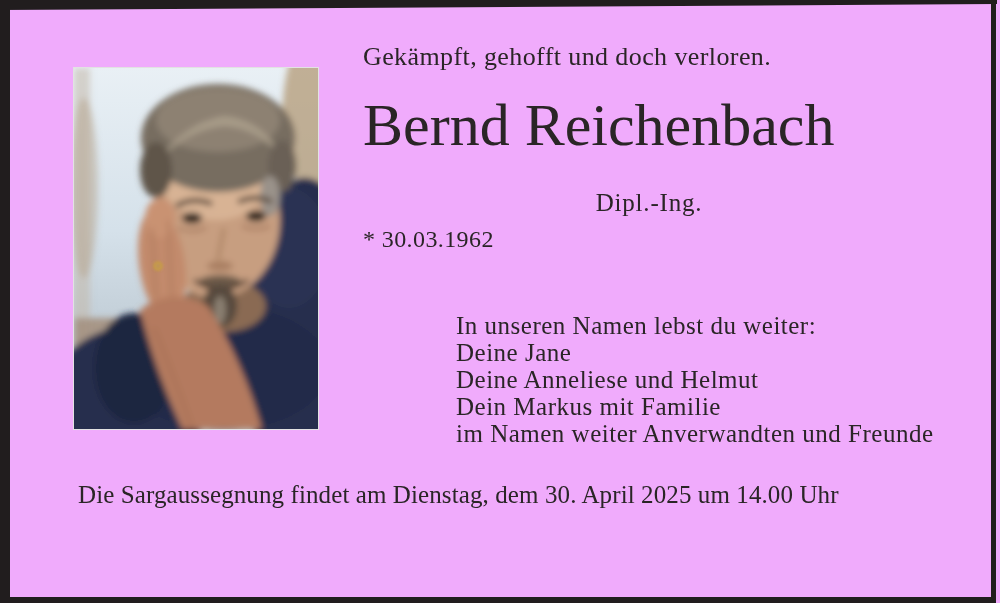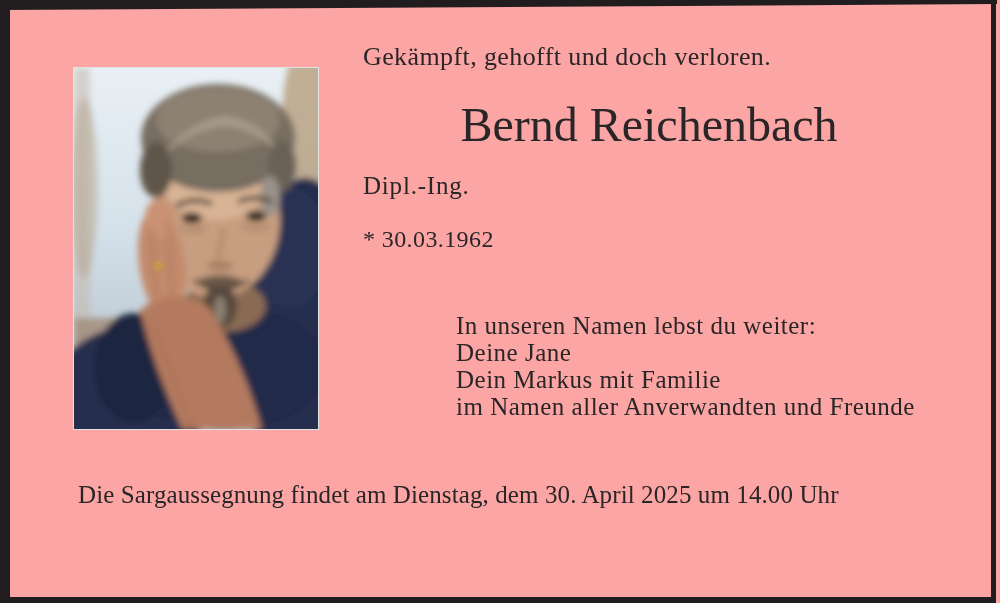--- a/index.html
+++ b/index.html
@@ -2,21 +2,21 @@
 <html><head>
 <meta charset="utf-8">
 <style>
   * { margin: 0; padding: 0; box-sizing: border-box; }
   html, body { width: 1000px; height: 603px; background: #ffffff; }
   body { font-family: "Liberation Serif", "DejaVu Serif", serif; color: #2a2526; }
 
   .page {
     position: relative;
     width: 1000px; height: 603px;
-    background: #fca5a5;
+    background: #f0abfc;
     overflow: hidden;
   }
 
   
   .frame-top    { position: absolute; left: 0; top: 0; width: 997px; height: 10px; background: #211d1e;
                   clip-path: polygon(0 0, 100% 0, 100% 4px, 0 10px); }
   .frame-left   { position: absolute; left: 0; top: 0; width: 10px; height: 603px; background: #211d1e; }
   .frame-right  { position: absolute; left: 991px; top: 0; width: 5px; height: 600px; background: #211d1e; }
   .frame-bottom { position: absolute; left: 0; top: 597px; width: 996px; height: 6px; background: #211d1e; }
 
@@ -28,26 +28,26 @@
   }
   .photo svg { display: block; width: 100%; height: 100%; }
 
   .epigraph {
     position: absolute; left: 363px; top: 42px;
     font-size: 26px; letter-spacing: 0.4px; white-space: nowrap;
   }
 
   .name {
     position: absolute; left: 363px; top: 88px; width: 572px;
-    font-size: 48px; line-height: 74px; text-align: center; white-space: nowrap;
+    font-size: 60px; line-height: 74px; white-space: nowrap;
   }
 
   .subtitle {
-    position: absolute; left: 363px; top: 172px; width: 572px;
-    font-size: 25px; letter-spacing: 0.8px; text-align: left;
+    position: absolute; left: 363px; top: 189px; width: 572px;
+    font-size: 25px; letter-spacing: 0.8px; text-align: center;
   }
 
   .dates {
     position: absolute; left: 363px; top: 226px; width: 572px;
     display: flex; justify-content: space-between;
     font-size: 24px; letter-spacing: 0.4px;
   }
 
   .tribute {
     position: absolute; left: 456px; top: 312px;
@@ -155,21 +155,22 @@
 
   <div class="subtitle">Dipl.-Ing.</div>
 
   <div class="dates">
     <span>* 30.03.1962</span>
   </div>
 
   <div class="tribute">
     <div>In unseren Namen lebst du weiter:</div>
     <div>Deine Jane</div>
+    <div>Deine Anneliese und Helmut</div>
     <div>Dein Markus mit Familie</div>
-    <div>im Namen aller Anverwandten und Freunde</div>
+    <div>im Namen weiter Anverwandten und Freunde</div>
   </div>
 
   <div class="funeral">
     <div>Die Sargaussegnung findet am Dienstag, dem 30. April 2025 um 14.00 Uhr</div>
   </div>
 
 </div>
 
 </body></html>

